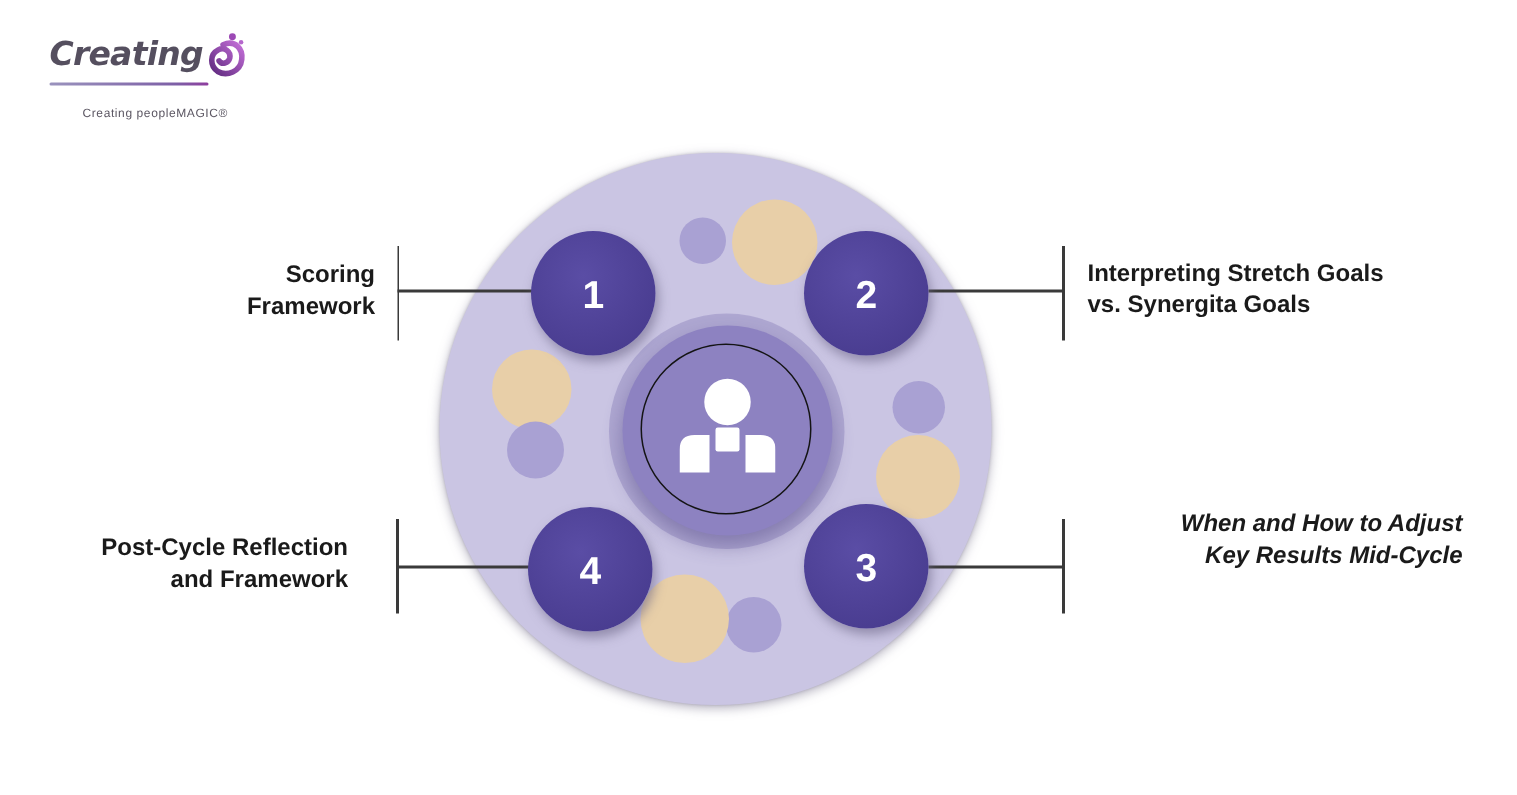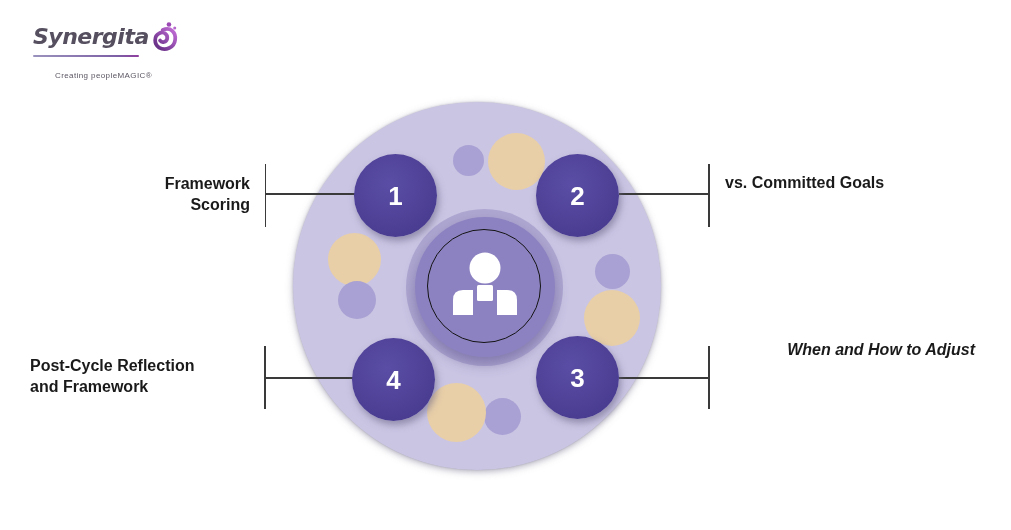--- a/index.html
+++ b/index.html
@@ -63,31 +63,31 @@
     border:1.3px solid #141414; box-sizing:border-box;
   }
   .person-svg { position:absolute; left:453px; top:252px; }
   
   .label {
     position:absolute; color:var(--label-text);
     font-size:16px; font-weight:700; line-height:20.5px;
   }
   .label-tl { left:40px;  top:174px; width:210px; text-align:right; }
   .label-tr { left:725px; top:173px; width:250px; text-align:left;  }
-  .label-bl { left:30px;  top:356px; width:220px; }
+  .label-bl { left:12px;  top:356px; width:220px; text-align:right; }
   .label-br { left:725px; top:340px; width:250px; text-align:right;font-style:italic;  }
 </style>
 </head>
 <body>
 
 <div class="canvas">
 
   <div class="logo">
     <div class="logo-row">
-      <span class="brand">Synergita</span>
+      <span class="brand">Creating</span>
       <svg class="swirl" viewBox="0 0 30 36">
         <defs>
           <linearGradient id="swg" x1="0" y1="1" x2="1" y2="0">
             <stop offset="0" stop-color="#5f2a7f"></stop>
             <stop offset="1" stop-color="#c46fd8"></stop>
           </linearGradient>
         </defs>
         <path d="M13 10 C 22 6 28 13 27 21 C 26 30 16 34 9 30 C 3 26 3 17 9 14 C 14 11 19 15 18 20 C 17 24 12 25 10 22" fill="none" stroke="url(#swg)" stroke-width="4.2" stroke-linecap="round"></path>
         <circle cx="20" cy="4" r="2.6" fill="#9c49b5"></circle>
         <circle cx="26.5" cy="8" r="1.7" fill="#b567cc"></circle>
@@ -134,27 +134,29 @@
   <div class="abs round center-circle"></div>
   <div class="abs round center-ring"></div>
   <svg class="person-svg" width="64" height="64" viewBox="0 0 64 64">
     <circle cx="32" cy="16" r="15.5" fill="#ffffff"></circle>
     <rect x="24" y="33" width="16" height="16" rx="1.5" fill="#ffffff"></rect>
     <path d="M0 63 L0 48 Q0 38 10 38 L20 38 L20 63 Z" fill="#ffffff"></path>
     <path d="M64 63 L64 48 Q64 38 54 38 L44 38 L44 63 Z" fill="#ffffff"></path>
   </svg>
 
   <div class="label label-tl">
+    <div>Scoring</div>
     <div>Framework</div>
-    <div>Scoring</div>
   </div>
   <div class="label label-tr">
-    <div>vs. Committed Goals</div>
+    <div>Interpreting Stretch Goals</div>
+    <div>vs. Synergita Goals</div>
   </div>
   <div class="label label-br">
     <div>When and How to Adjust</div>
+    <div>Key Results Mid-Cycle</div>
   </div>
   <div class="label label-bl">
     <div>Post-Cycle Reflection</div>
     <div>and Framework</div>
   </div>
 
 </div>
 
 </body></html>

